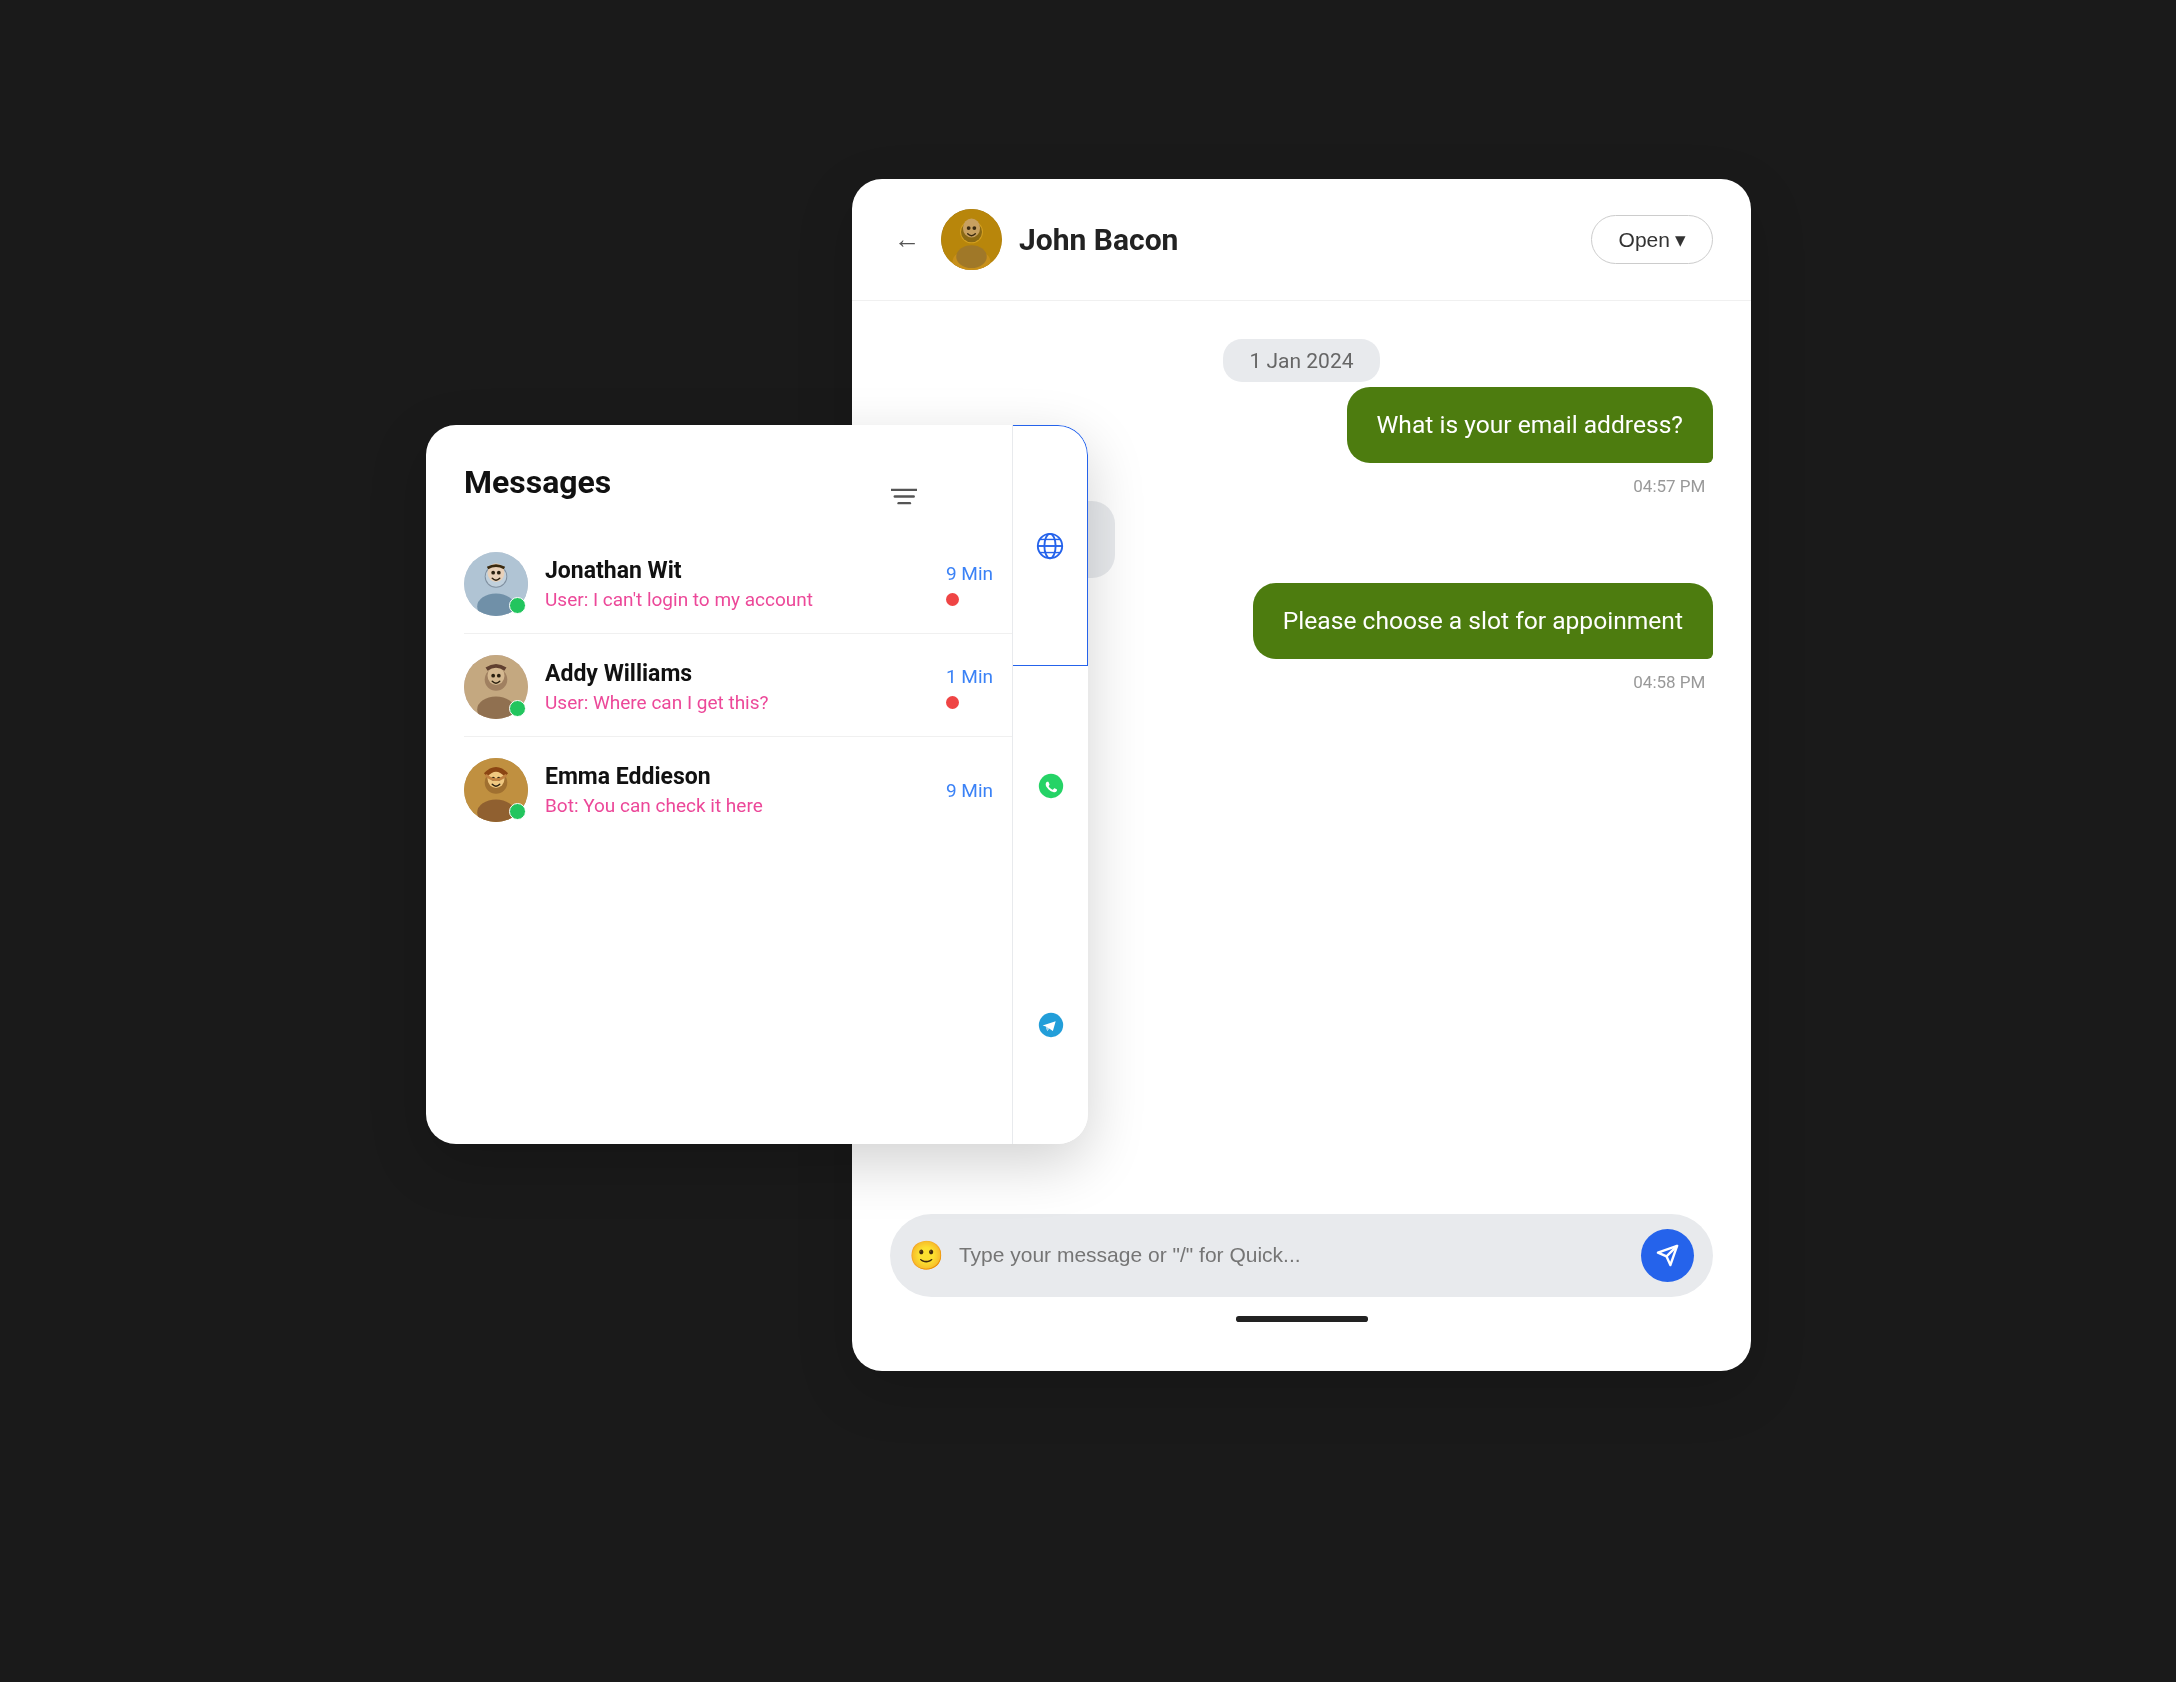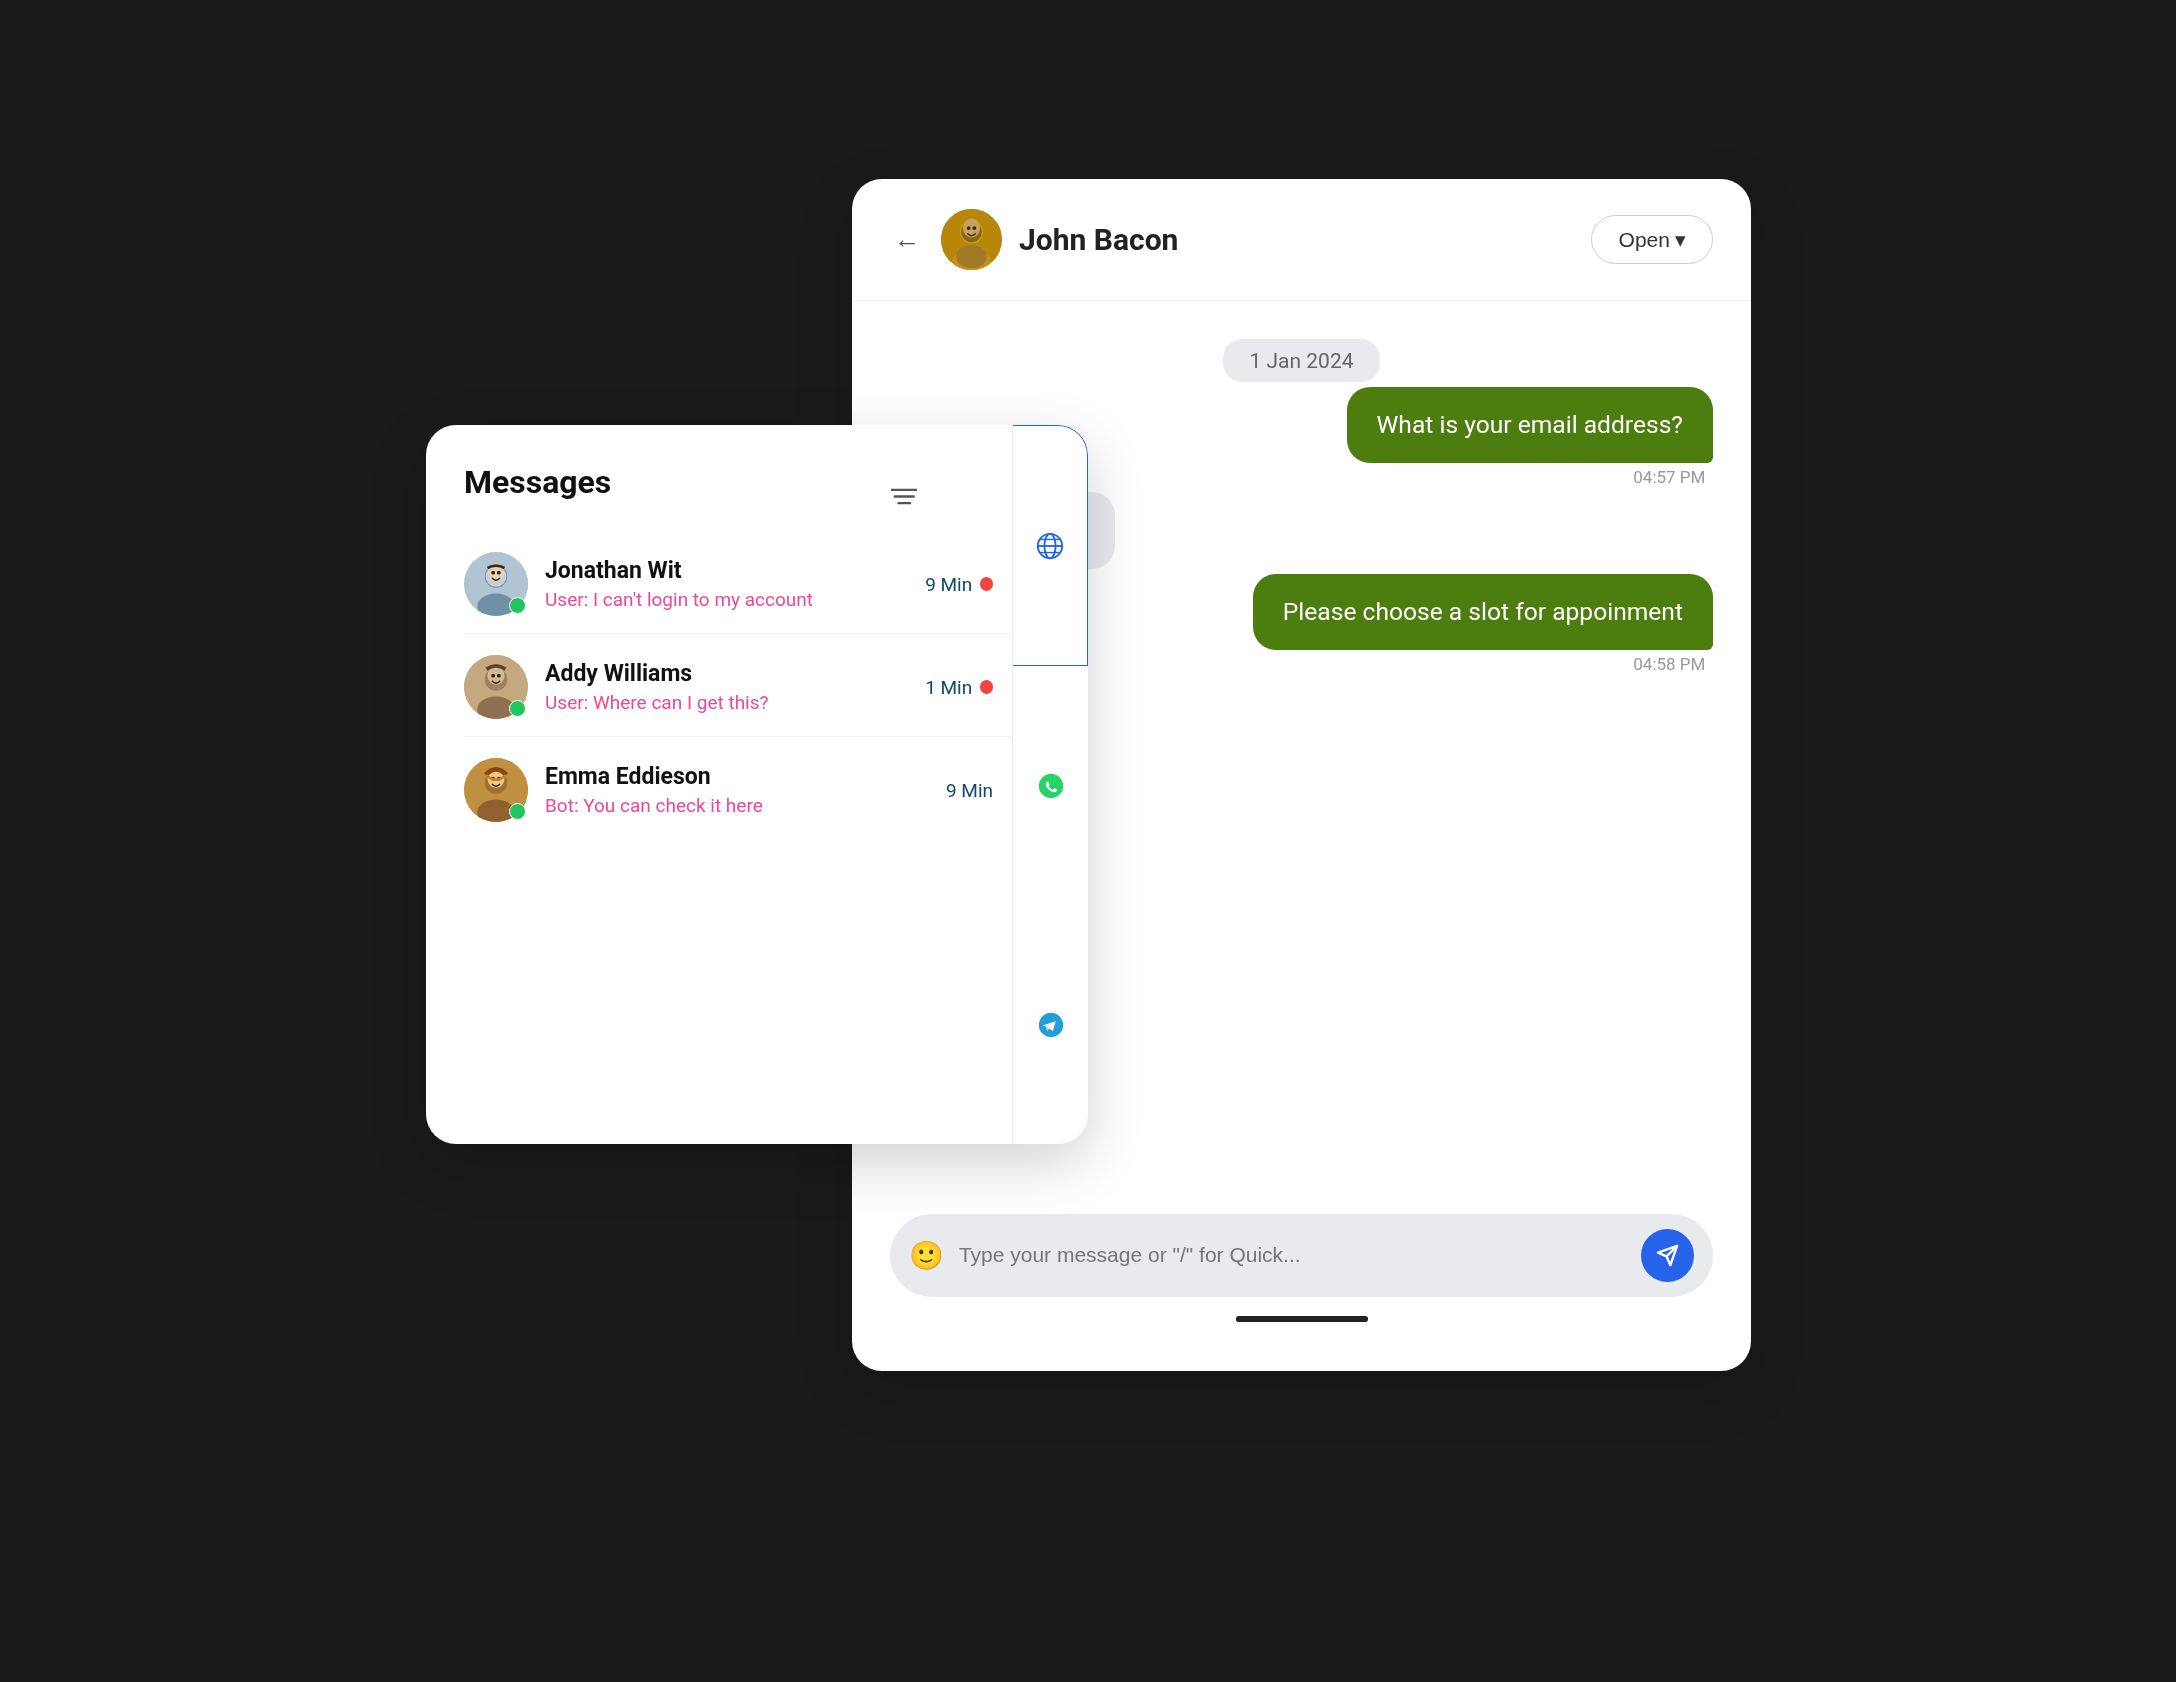--- a/index.html
+++ b/index.html
@@ -137,21 +137,21 @@
 
     .bubble.incoming {
       background: #e8eaed;
       color: #222;
       border-bottom-left-radius: 5.7px;
     }
 
     .msg-time {
       font-size: 17px;
       color: #999;
-      margin-top: 4px;
+      margin-top: 13px;
       padding: 0 7.6px;
     }
 
     .chat-input-area {
       padding: 23px 38px 38px;
       flex-shrink: 0;
     }
 
     .chat-input-row {
       display: flex;
@@ -314,24 +314,24 @@
     .conv-meta {
       display: flex;
       flex-direction: column;
       align-items: flex-end;
       gap: 7.6px;
       flex-shrink: 0;
     }
 
     .conv-time {
       font-size: 19px;
-      color: #0c4a6e;
-      display: flex;
-      align-items: center;
+      color: #3b82f6;
+      display: flex;
       gap: 7.6px;
+      flex-direction: column;
     }
 
     .unread-dot {
       width: 13.2px;
       height: 13.2px;
       background: #ef4444;
       border-radius: 50%;
       display: inline-block;
     }
 

